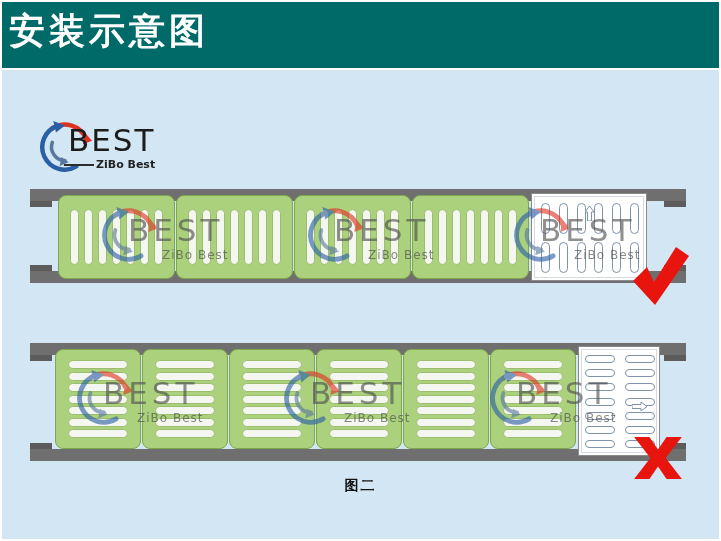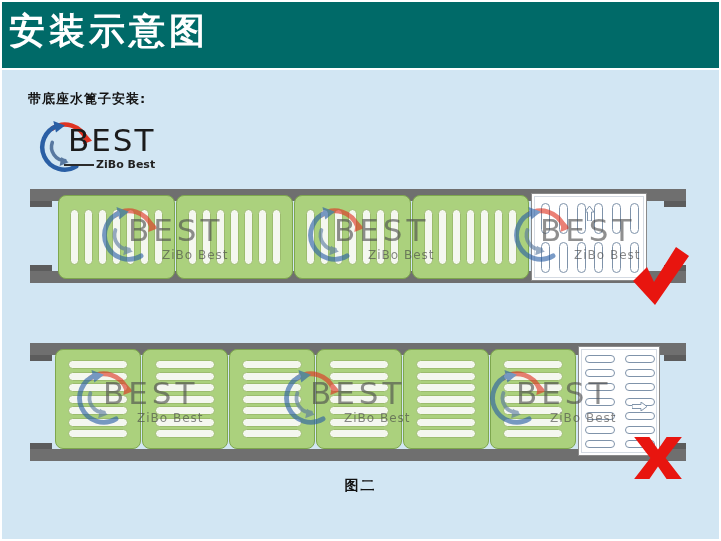--- a/index.html
+++ b/index.html
@@ -85,21 +85,20 @@
 </style>
 </head>
 <body style="--c-header: #006a68; --c-bg: #d2e6f3; --c-green: #abd17d; --c-green-border: #7ea74e; --c-rail: #6f6f6f; --c-slot: #f4f7ef; --c-outline: #7f93aa;">
 
 <div class="page">
   <div class="header">
     <div class="title">安装示意图</div>
   </div>
   <div class="content"></div>
 
-  <div class="subtitle">带底座水篦子安装:</div>
 
   <div class="logo">
     <span class="swirl" id="logo-swirl"><svg width="54" height="58" viewBox="0 0 60 64">
           <path d="M15.7 11.5 A 25 25 0 0 1 53.5 23.4" fill="none" stroke="#df3322" stroke-width="5" stroke-linecap="round"></path>
           <polygon points="52,16 60,25 50,29" fill="#df3322"></polygon>
           <path d="M42.5 53.6 A 25 25 0 1 1 21.5 8.5" fill="none" stroke="#2a5fa5" stroke-width="5" stroke-linecap="round"></path>
           <polygon points="17,3 30,8 20,16" fill="#2a5fa5"></polygon>
           <path d="M30 47 A 15 15 0 0 1 15.9 26.9" fill="none" stroke="#5878a0" stroke-width="4" stroke-linecap="round"></path>
           <polygon points="26,43 34,49 24,53" fill="#5878a0"></polygon>
         </svg></span>

